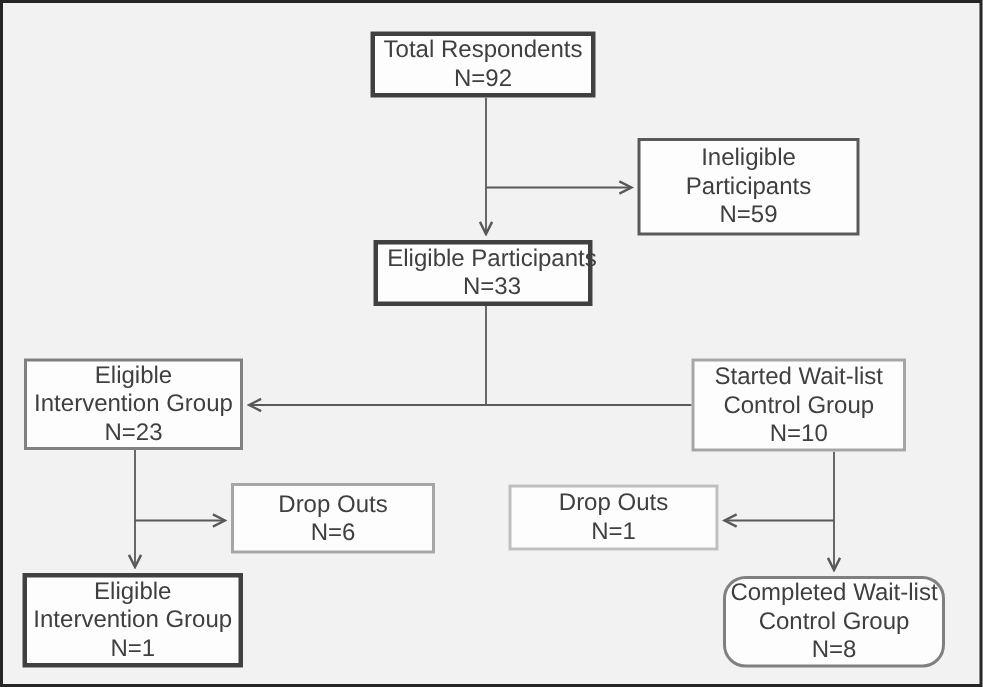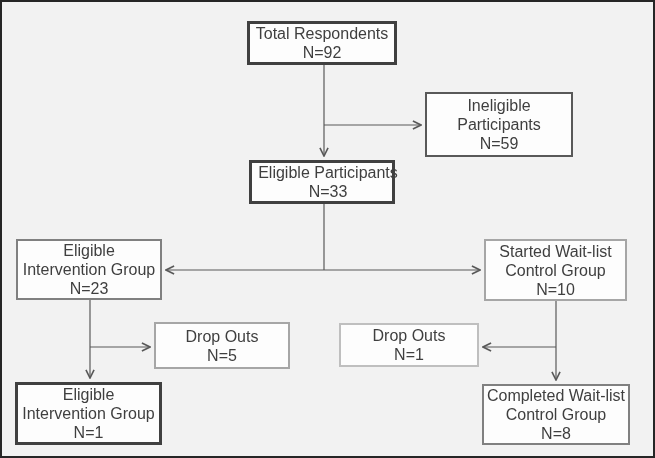--- a/index.html
+++ b/index.html
@@ -52,25 +52,25 @@
     font-size:16px;
     line-height:19px;
   }
   .box .ln{white-space:nowrap;}
   .bw3{border-width:3px;}
   
   .b-total        {left:245px;top:19px; width:150px;height:44px;}
   .b-ineligible   {left:423px;top:90px; width:148px;height:65px;}
   .b-eligible     {left:247px;top:158px;width:146px;height:44px;padding-left:12px;}
   .b-start-int    {left:14px; top:237px;width:146px;height:61px;}
-  .b-start-wl     {left:482px;top:237px;width:143px;height:62px;}
+  .b-start-wl     {left:459px;top:237px;width:143px;height:62px;}
   .b-drop-int     {left:152px;top:320px;width:136px;height:47px;}
   .b-drop-wl      {left:337px;top:321px;width:140px;height:44px;}
   .b-comp-int     {left:13px; top:380px;width:147px;height:63px;}
-  .b-comp-wl      {left:480px;top:382px;width:148px;height:61px;}
+  .b-comp-wl      {left:480px;top:382px;width:148px;height:61px;border-radius:15px;}
 </style>
 </head>
 <body>
 
 <div class="frame">
 
   <svg class="connectors" viewBox="0 0 655 458" xmlns="http://www.w3.org/2000/svg">
     <defs>
       <marker id="arrow" viewBox="0 0 8 8" refX="7" refY="4" markerWidth="9" markerHeight="9" orient="auto">
         <path class="arrowhead" d="M1,1 L7,4 L1,7"></path>
@@ -119,21 +119,21 @@
   </div>
 
   <div class="box b-start-wl" style="border-color: rgb(166, 166, 166);">
     <div class="ln">Started Wait-list</div>
     <div class="ln">Control Group</div>
     <div class="ln">N=10</div>
   </div>
 
   <div class="box b-drop-int" style="border-color: rgb(166, 166, 166);">
     <div class="ln">Drop Outs</div>
-    <div class="ln">N=5</div>
+    <div class="ln">N=6</div>
   </div>
 
   <div class="box b-drop-wl" style="border-color: rgb(191, 191, 191);">
     <div class="ln">Drop Outs</div>
     <div class="ln">N=1</div>
   </div>
 
   <div class="box b-comp-int bw3" style="border-color: rgb(64, 64, 64);">
     <div class="ln">Eligible</div>
     <div class="ln">Intervention Group</div>

